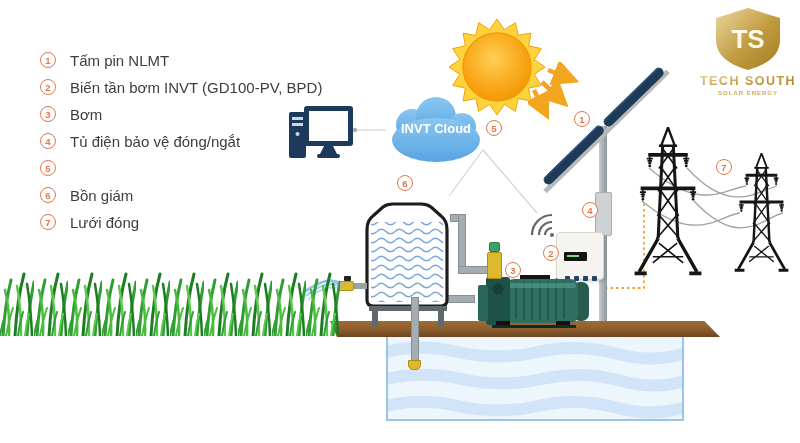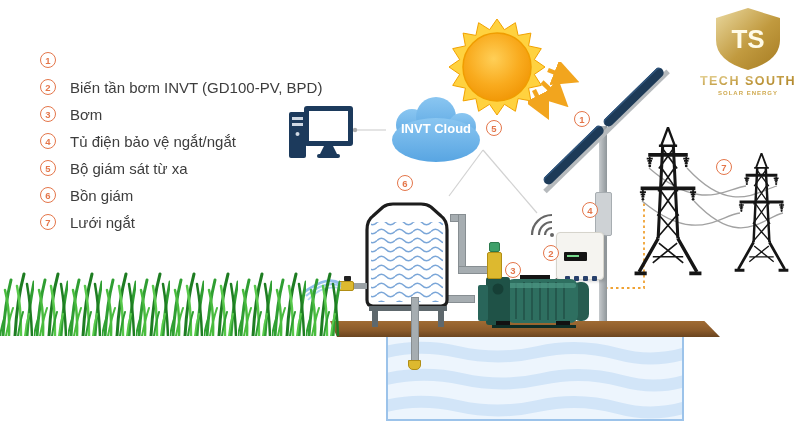--- a/index.html
+++ b/index.html
@@ -56,44 +56,44 @@
     <circle cx="355" cy="130" r="2.2" fill="#adadad"></circle>
     <line x1="483" y1="150" x2="449" y2="196" stroke="#d2d2d2" stroke-width="1.2"></line>
     <line x1="483" y1="150" x2="537" y2="213" stroke="#d2d2d2" stroke-width="1.2"></line>
     <polyline points="601,281 601,288 644,288 644,202" fill="none" stroke="#f0a233" stroke-width="1.8" stroke-dasharray="2.5,3"></polyline>
     <path d="M558 278 C545 287 531 285 522 280" fill="none" stroke="#4a4a4a" stroke-width="1.5"></path>
   </svg>
 
   <div>
     <div class="legend-row" style="top:52px">
         <span class="legend-num">1</span>
+        <span class="legend-label">Tấm pin NLMT</span>
       </div>
     <div class="legend-row" style="top:79px">
         <span class="legend-num">2</span>
         <span class="legend-label">Biến tần bơm INVT (GD100-PV, BPD)</span>
       </div>
     <div class="legend-row" style="top:106px">
         <span class="legend-num">3</span>
         <span class="legend-label">Bơm</span>
       </div>
     <div class="legend-row" style="top:133px">
         <span class="legend-num">4</span>
-        <span class="legend-label">Tủ điện bảo vệ ngắt/ngắt</span>
+        <span class="legend-label">Tủ điện bảo vệ đóng/ngắt</span>
       </div>
     <div class="legend-row" style="top:160px">
         <span class="legend-num">5</span>
-        <span class="legend-label">Bộ giám sát từ xa</span>
       </div>
     <div class="legend-row" style="top:187px">
         <span class="legend-num">6</span>
         <span class="legend-label">Bồn giám</span>
       </div>
     <div class="legend-row" style="top:214px">
         <span class="legend-num">7</span>
-        <span class="legend-label">Lưới ngắt</span>
+        <span class="legend-label">Lưới đóng</span>
       </div>
   </div>
 
   <svg class="abs" style="left:447px;top:17px;z-index:1" width="100" height="100" viewBox="0 0 100 100">
     <defs>
       <radialGradient id="sunG" cx="45%" cy="38%" r="70%">
         <stop offset="0%" stop-color="#ffcf57"></stop>
           <stop offset="55%" stop-color="#f9ab1e"></stop>
           <stop offset="100%" stop-color="#ef9200"></stop>
       </radialGradient>

